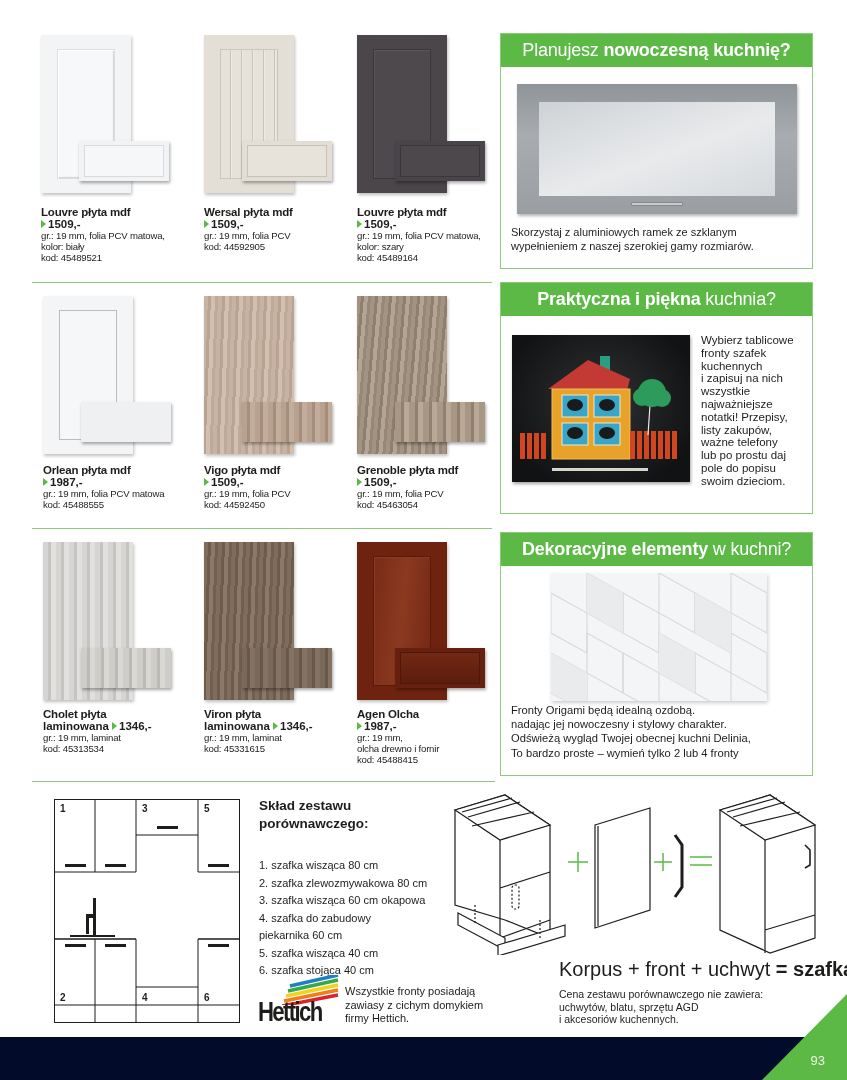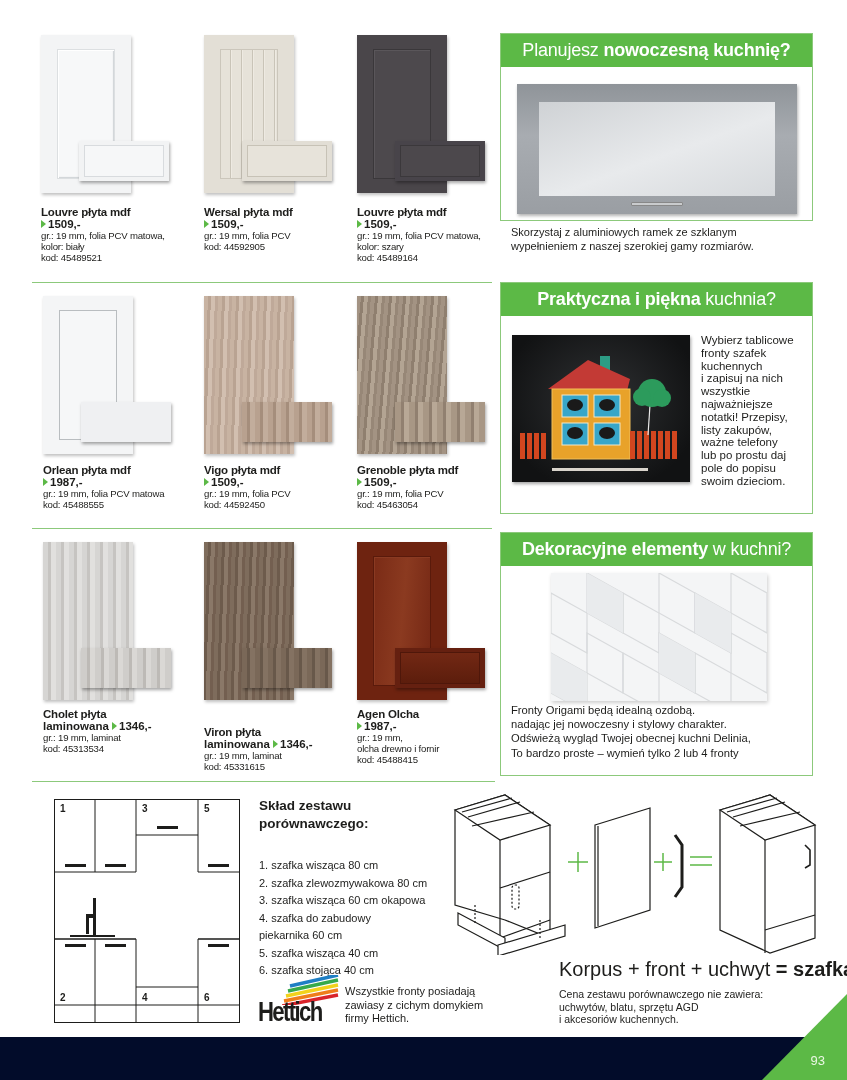--- a/index.html
+++ b/index.html
@@ -155,21 +155,21 @@
     <div class="p-name">Cholet płyta</div>
     <div class="p-price"><span>laminowana</span> <span class="tri"></span><span>1346,-</span></div>
     <div class="p-spec">gr.: 19 mm, laminat</div>
     <div class="p-spec">kod: 45313534</div>
   </div>
 </div>
 
 <div class="product" style="left:204px; top:542px; height:230px;">
   <div class="door-big" style="background:repeating-linear-gradient(92deg,#7e6c5c 0 4px,#6d5b4c 4px 7px,#8a7868 7px 11px,#735f50 11px 14px);"></div>
   <div class="door-small" style="background:repeating-linear-gradient(90deg,#7a6858 0 5px,#68584a 5px 8px,#847262 8px 13px);"></div>
-  <div class="p-info" style="top:166px;margin-top:18px;">
+  <div class="p-info" style="top:166px;">
     <div class="p-name">Viron płyta</div>
     <div class="p-price"><span>laminowana</span> <span class="tri"></span><span>1346,-</span></div>
     <div class="p-spec">gr.: 19 mm, laminat</div>
     <div class="p-spec">kod: 45331615</div>
   </div>
 </div>
 
 <div class="product" style="left:357px; top:542px; height:230px;">
   <div class="door-big" style="background:#6e2310;">
     <div class="panel" style="border:1px solid #5a1a0b; box-shadow: inset 1px 1px 0 #8a3a22; background:linear-gradient(95deg,#7a2b16,#8b3a20 50%,#742714);"></div>
@@ -181,21 +181,21 @@
     <div class="p-name">Agen Olcha</div>
     <div class="p-price"><span class="tri"></span><span>1987,-</span></div>
     <div class="p-spec">gr.: 19 mm,</div>
     <div class="p-spec">olcha drewno i fornir</div>
     <div class="p-spec">kod: 45488415</div>
   </div>
 </div>
 
 <div class="row-sep" style="top:781px; width:463px;"></div>
 
-<div class="gbox" style="top:33px; height:188px;">
+<div class="gbox" style="top:33px; height:236px;">
   <div class="gbox-head"><span>Planujesz </span><b>nowoczesną kuchnię?</b></div>
   <div class="glass-cab">
     <div class="glass"></div>
     <div class="handle"></div>
   </div>
   <div class="gbox-text" style="position:absolute; left:10px; top:191px;">
     <div>Skorzystaj z aluminiowych ramek ze szklanym</div>
     <div>wypełnieniem z naszej szerokiej gamy rozmiarów.</div>
   </div>
 </div>

